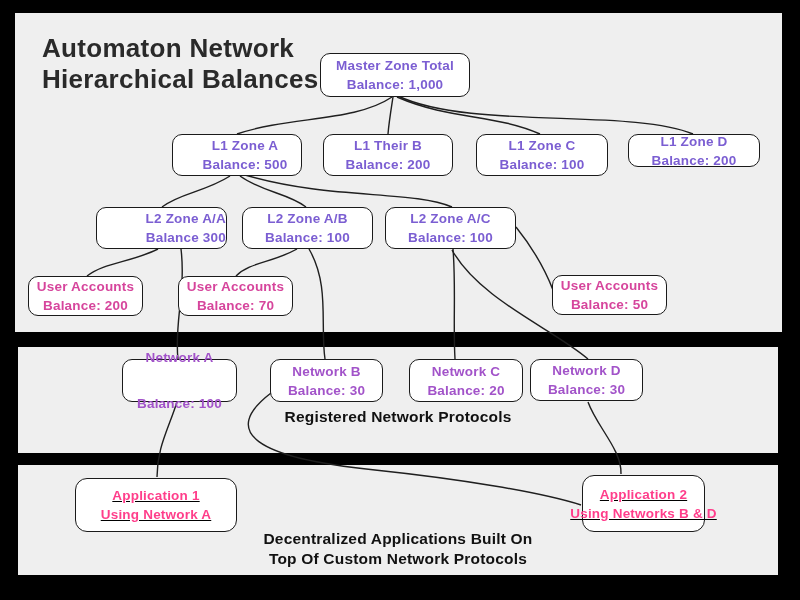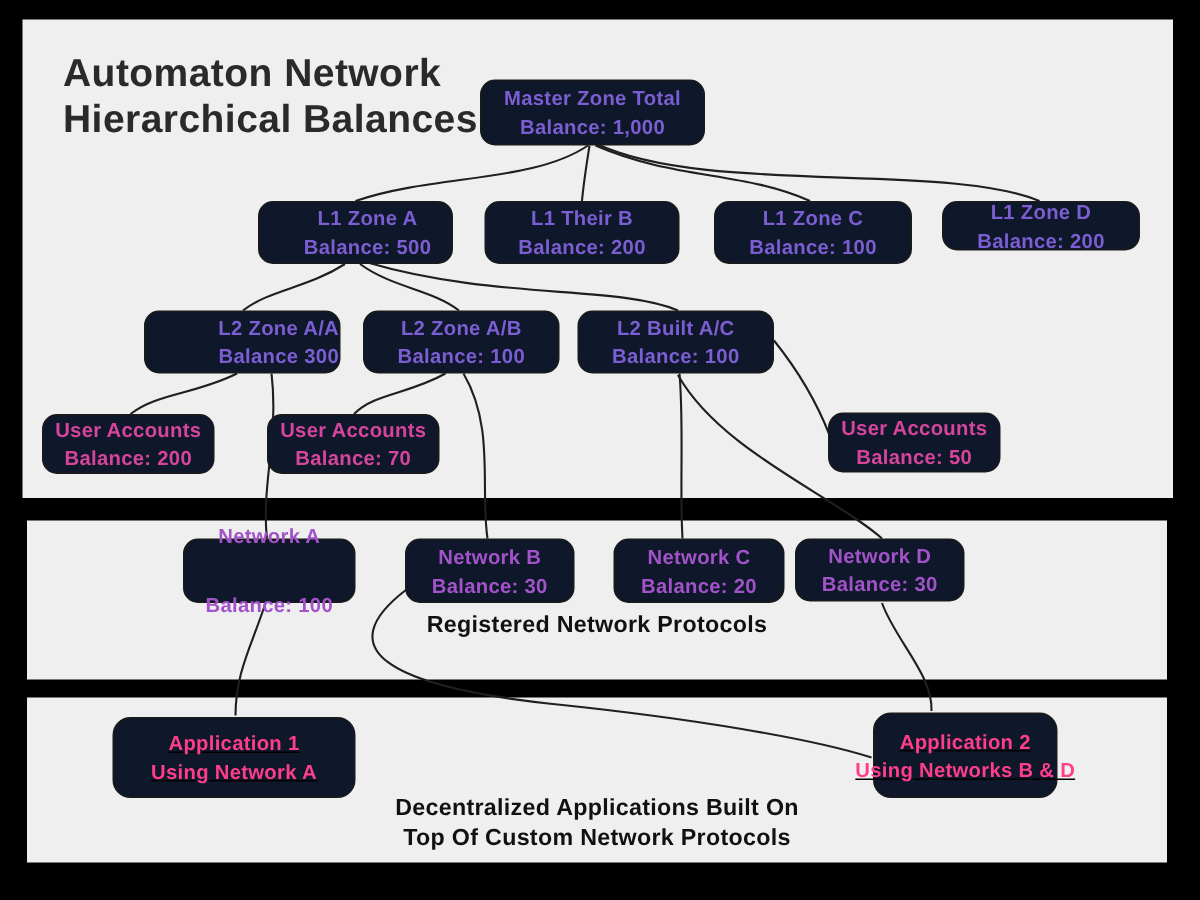--- a/index.html
+++ b/index.html
@@ -11,21 +11,21 @@
   .band1{left:15px;top:13px;width:767px;height:319px;}
   .band2{left:18px;top:347px;width:760px;height:106px;}
   .band3{left:18px;top:465px;width:760px;height:110px;}
   .edges{position:absolute;left:0;top:0;pointer-events:none;}
   .edges path{fill:none;stroke:var(--edge,#1f1f1f);stroke-width:1.4px;}
   .title{
     position:absolute;left:42px;top:33px;color:#2a2a2a;font-weight:bold;
     font-size:26px;line-height:31px;letter-spacing:0.3px;
   }
   .node{
-    position:absolute;background:#0f172a;border:1.5px solid var(--box_border,#1a1a1a);
+    position:absolute;background:#ffffff;border:1.5px solid var(--box_border,#1a1a1a);
     border-radius:10px;display:flex;flex-direction:column;align-items:center;
     justify-content:center;box-sizing:border-box;text-align:center;
   }
   .node div{white-space:nowrap;font-weight:bold;font-size:13.5px;line-height:19px;letter-spacing:0.2px;}
   .zone div{color:var(--zone,#7b5ed2);}
   .network div{color:var(--network,#a253c9);}
   .account div{color:var(--account,#d6459c);}
   .application div{color:var(--application,#ff3e8b);}
   .application{border-radius:12px;text-decoration:underline;}
   #n-master{left:320px;top:53px;width:150px;height:44px;}
@@ -108,21 +108,21 @@
   </div>
   <div class="node zone" id="n-l2aa">
     <div>L2 Zone A/A</div>
     <div>Balance 300</div>
   </div>
   <div class="node zone" id="n-l2ab">
     <div>L2 Zone A/B</div>
     <div>Balance: 100</div>
   </div>
   <div class="node zone" id="n-l2ac">
-    <div>L2 Built A/C</div>
+    <div>L2 Zone A/C</div>
     <div>Balance: 100</div>
   </div>
   <div class="node account" id="n-ua200">
     <div>User Accounts</div>
     <div>Balance: 200</div>
   </div>
   <div class="node account" id="n-ua70">
     <div>User Accounts</div>
     <div>Balance: 70</div>
   </div>

